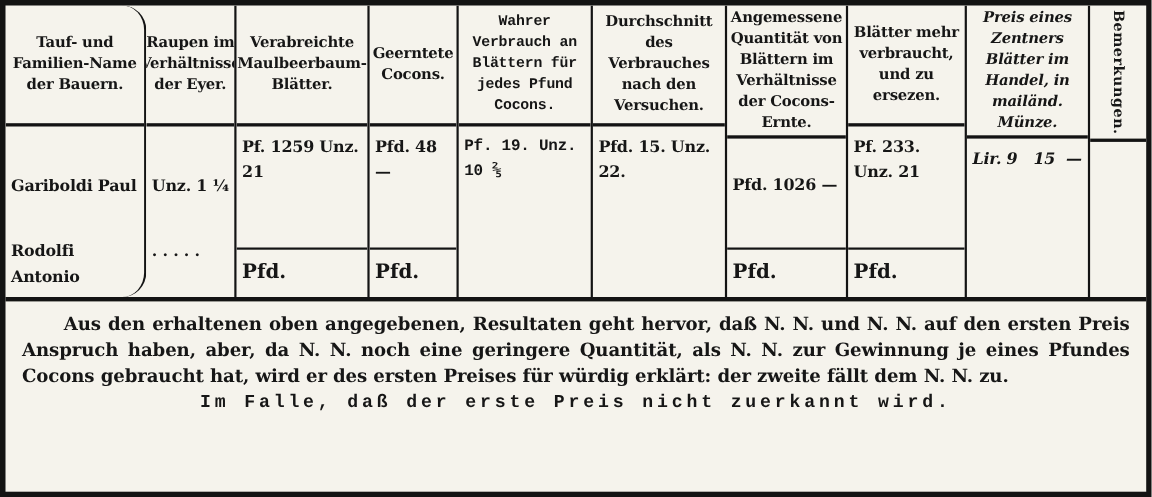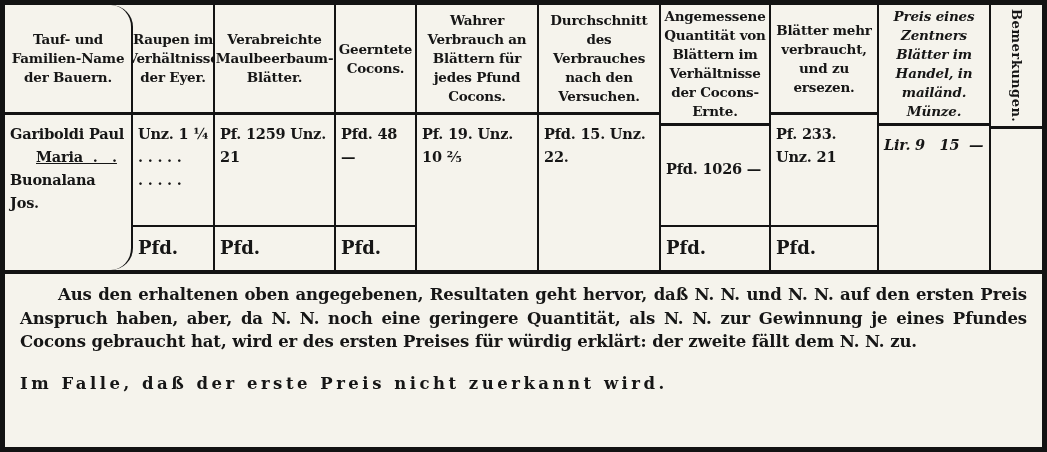--- a/index.html
+++ b/index.html
@@ -22,21 +22,21 @@
     display: flex;
     border-bottom: 4px solid #131313;
     overflow: hidden;
   }
   .col { display: flex; flex-direction: column; border-right: 2px solid #131313; overflow: hidden; }
   .col:last-child { border-right: none; }
   .c1  { flex: 0 0 128px; border-radius: 22px; }
   .c2  { flex: 0 0 82px;  }
   .c3  { flex: 0 0 121px; }
   .c4  { flex: 0 0 81px;  }
-  .c5  { flex: 0 0 122px; }
+  .c5  { flex: 0 0 122px; font-family: Liberation Mono, monospace; }
   .c6  { flex: 0 0 122px; }
   .c7  { flex: 0 0 110px; gap: 24px; }
   .c8  { flex: 0 0 108px; }
   .c9  { flex: 0 0 112px; font-style: italic; }
   .c10 { flex: 1 1 auto;  }
   .hd {
     flex: 0 0 110px;
     border-bottom: 3px solid #131313;
     display: flex; align-items: center; justify-content: center;
     text-align: center;
@@ -49,54 +49,55 @@
     font-size: 13px; letter-spacing: 0.5px;
     padding: 4px 0;
   }
   .bd {
     flex: 1 1 auto;
     padding: 7px 3px 0 5px;
     font-size: 14.5px; line-height: 23px;
     letter-spacing: -0.2px;
     white-space: pre-wrap;
   }
-  .line { white-space: pre-wrap; }
+  .line { white-space: pre-wrap; margin-top: 36px; }
   .line.indent { padding-left: 26px; text-decoration: underline; }
   .ft {
     flex: 0 0 45px;
     padding: 10px 3px 0 5px;
     font-size: 18px;
     white-space: pre-wrap;
   }
   .ft.lined { border-top: 2px solid #131313; }
   
   .notes {
     flex: 1 1 auto;
     padding: 9px 15px 4px 15px;
     font-size: 16.5px; line-height: 23.5px;
     text-align: justify;
     letter-spacing: -0.1px;
   }
   .notes p.para { text-indent: 38px; }
   .notes .midline {
-    text-indent: 0;
+    text-align: center; text-indent: 0;
     letter-spacing: 3.5px;
-    margin: 18px 0;
+    margin: 0 0;
+    font-family: Liberation Mono, monospace;
   }
 </style>
 </head>
 <body>
 
 <div class="doc">
 
   <div class="tbl">
 
     <div class="col c1">
       <div class="hd">Tauf- und Familien-Name der Bauern.</div>
-      <div class="bd"><div class="line">Gariboldi Paul</div><div class="line indent">Maria  .   .</div><div class="line">Buonalana Jos.</div></div>
+      <div class="bd"><div class="line">Gariboldi Paul</div><div class="line">Rodolfi Antonio</div><div class="line indent">Maria  .   .</div><div class="line">Buonalana Jos.</div></div>
       <div class="ft"></div>
     </div>
 
     <div class="col c2">
       <div class="hd">Raupen im Verhältnisse der Eyer.</div>
       <div class="bd"><div class="line">Unz. 1 ¼</div><div class="line"></div><div class="line">. . . . .</div><div class="line">. . . . .</div></div>
       <div class="ft lined">Pfd.</div>
     </div>
 
     <div class="col c3">

